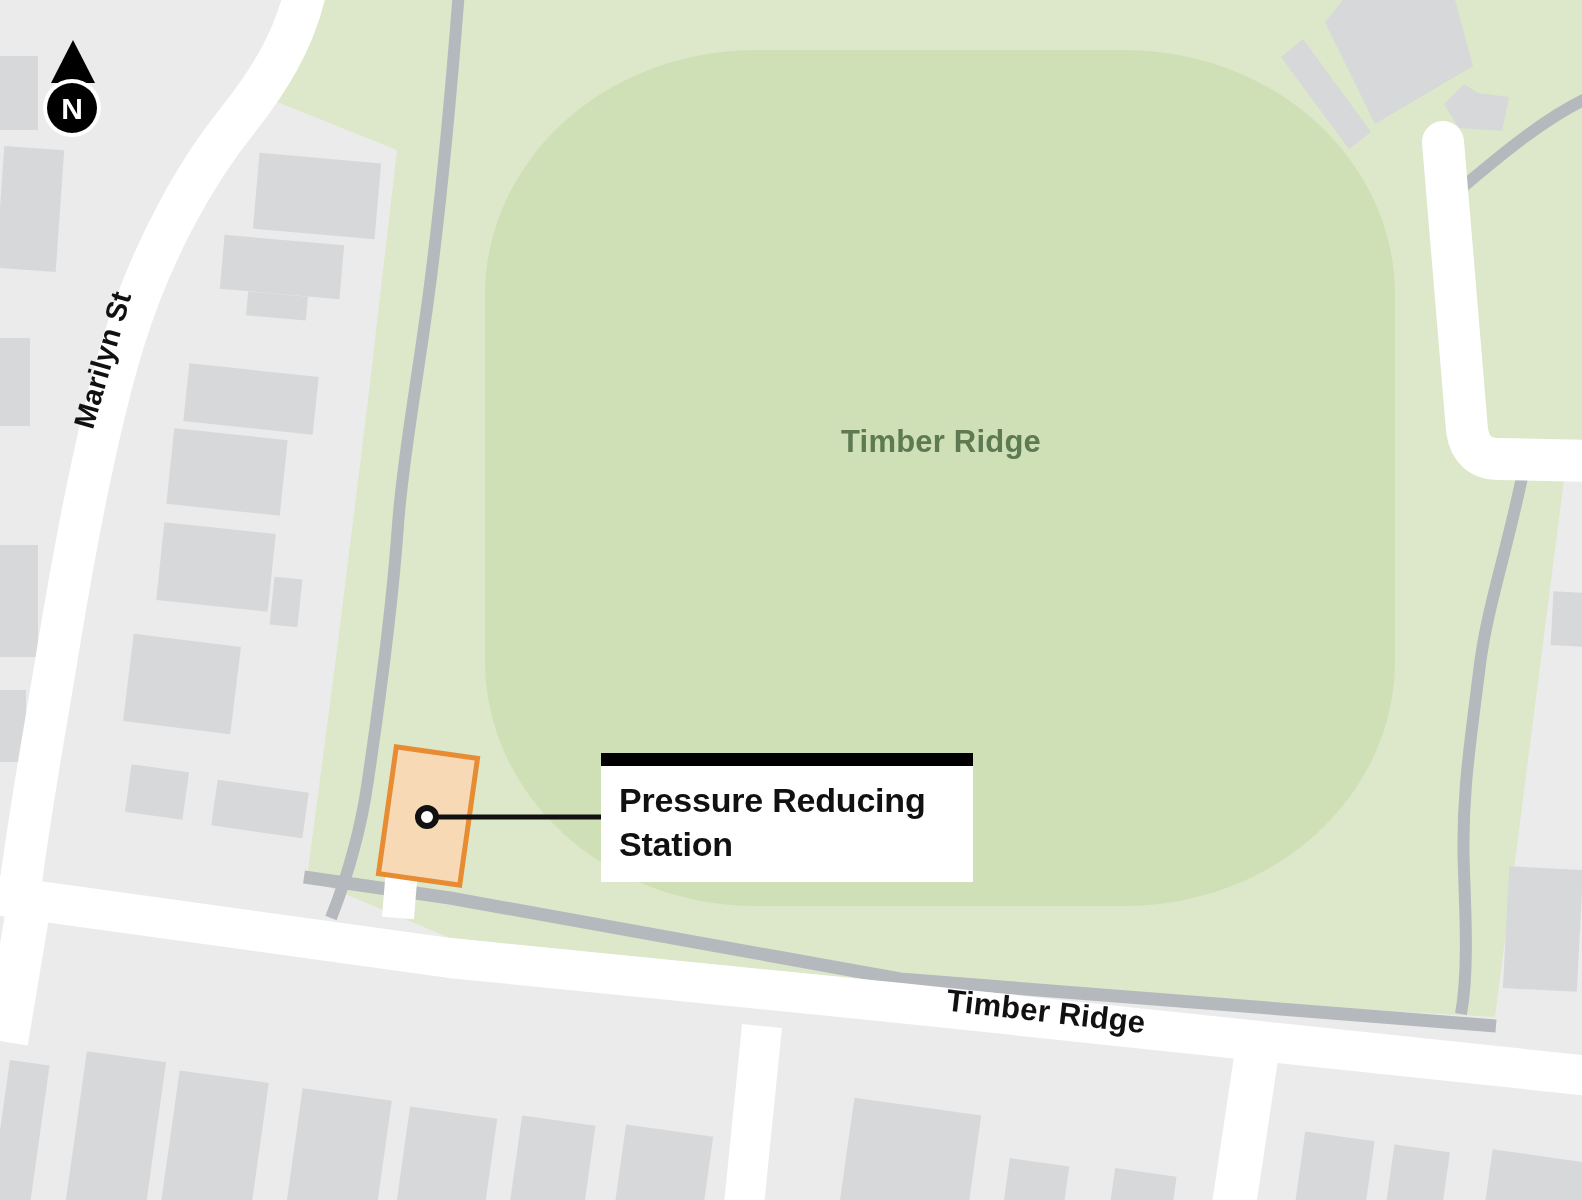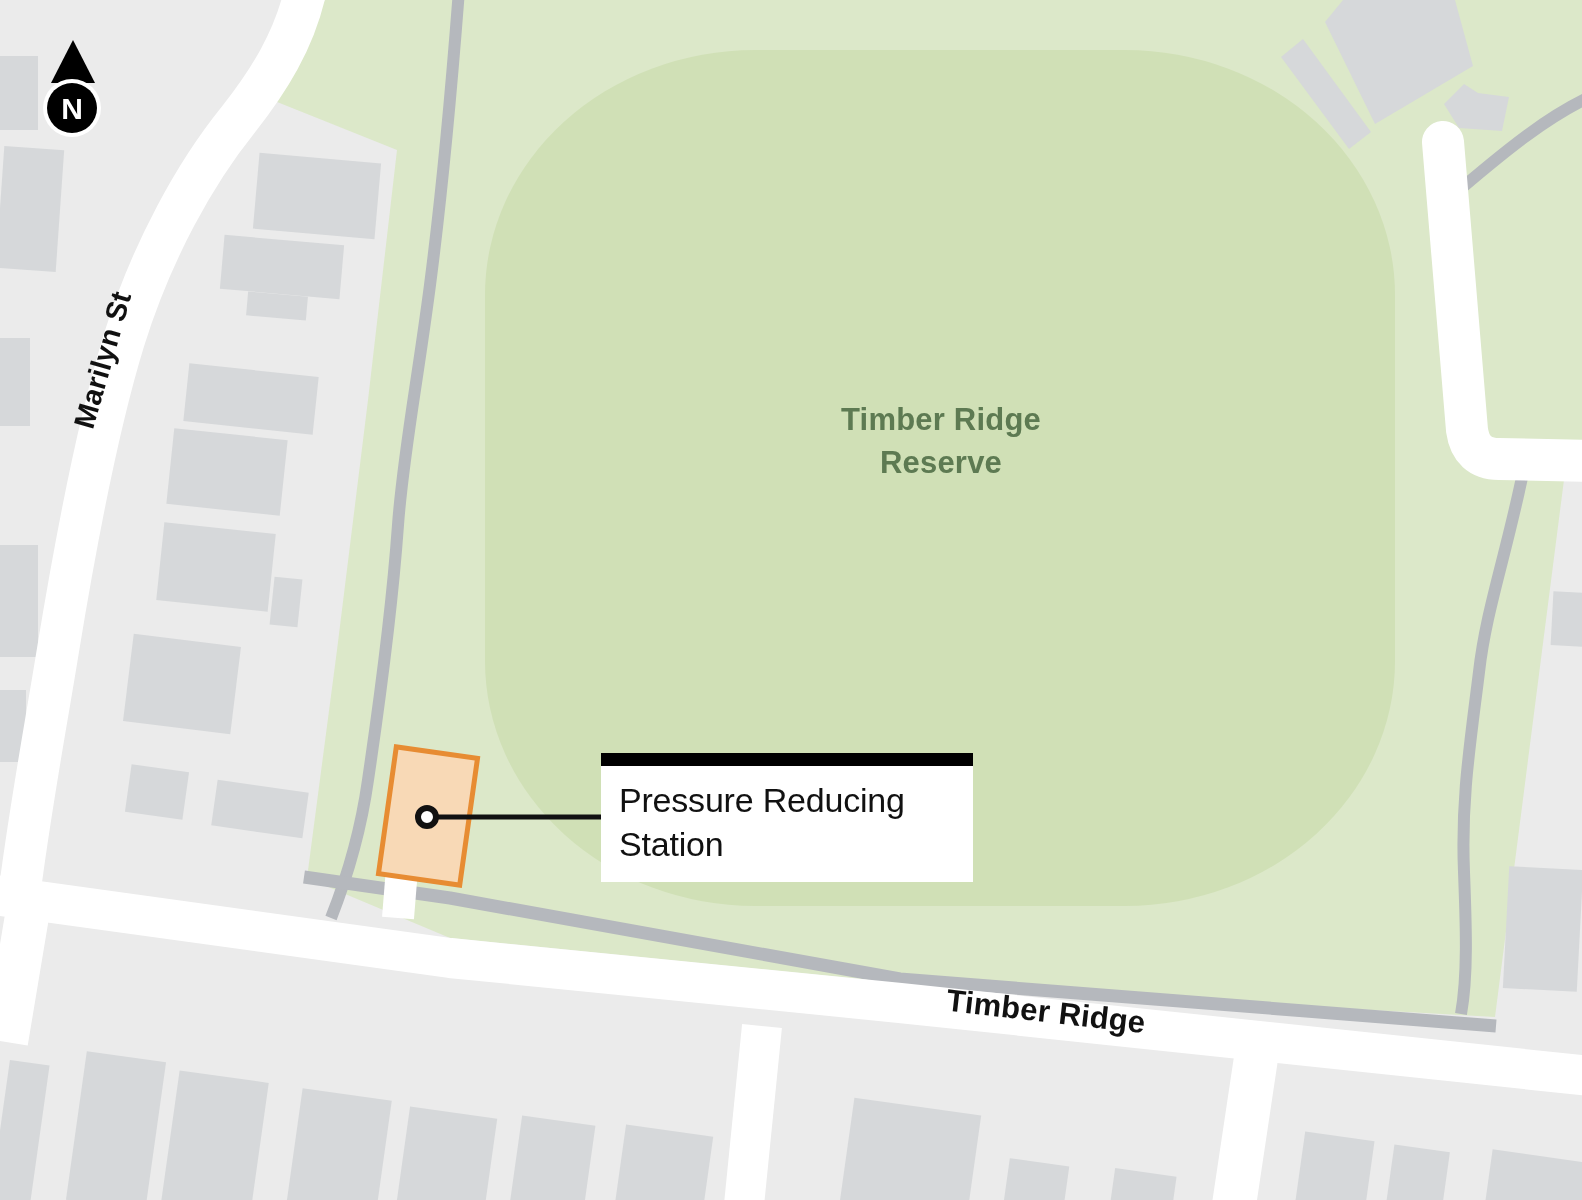--- a/index.html
+++ b/index.html
@@ -31,21 +31,21 @@
     color:#ffffff;font-size:30px;font-weight:700;
   }
   .callout{
     position:absolute;left:601px;top:753px;width:372px;
     box-sizing:border-box;
   }
   .callout .bar{height:13px;background:#000;}
   .callout .body{
     background:#ffffff;
     padding:12px 16px 16px 18px;
-    font-size:34px;font-weight:400;line-height:44px;color:#111;
+    font-size:34px;font-weight:700;line-height:44px;color:#111;
     letter-spacing:-0.2px;
   }
 </style>
 </head>
 <body>
 
 <div class="stage">
   <svg width="1582" height="1200" viewBox="0 0 1582 1200">
 
     <rect x="0" y="0" width="1582" height="1200" fill="#ebebeb"></rect>
@@ -121,21 +121,20 @@
       <polygon points="73,40 51,83 95,83" fill="#000000"></polygon>
       <circle cx="72" cy="108" r="29" fill="#ffffff"></circle>
       <circle cx="72" cy="108" r="25" fill="#000000"></circle>
     </g>
   </svg>
 
   <div class="map-label lbl-marilyn">Marilyn St</div>
 
   <div class="map-label lbl-reserve">
     <div>Timber Ridge</div>
-    <div>Reserve</div>
   </div>
 
   <div class="map-label lbl-timber">Timber Ridge</div>
 
   <div class="map-label lbl-n">N</div>
 
   <div class="callout">
     <div class="bar"></div>
     <div class="body">Pressure Reducing Station</div>
   </div>

